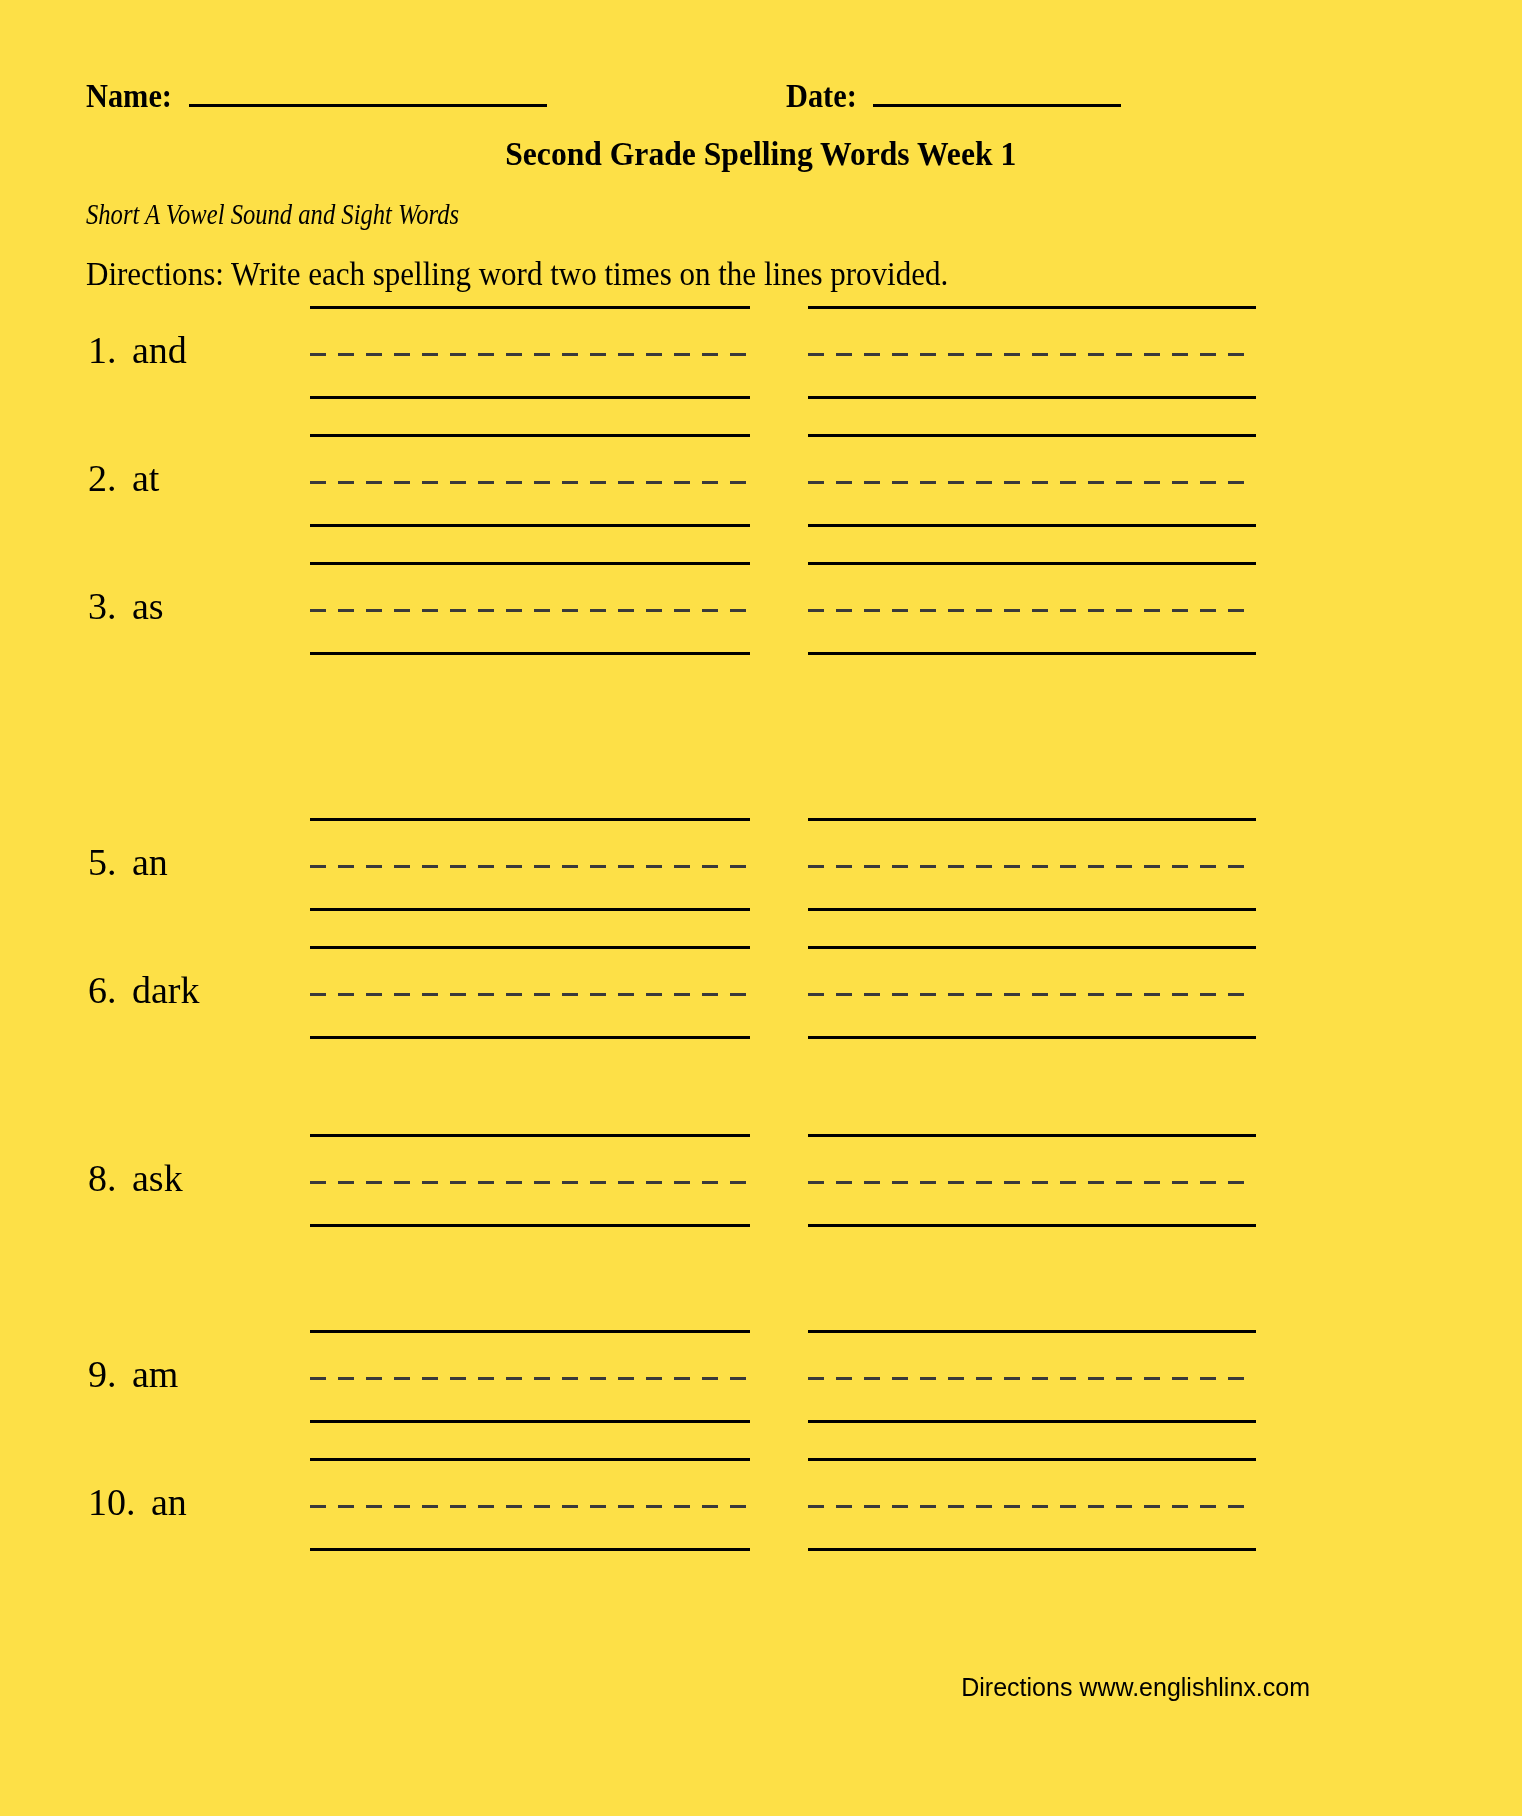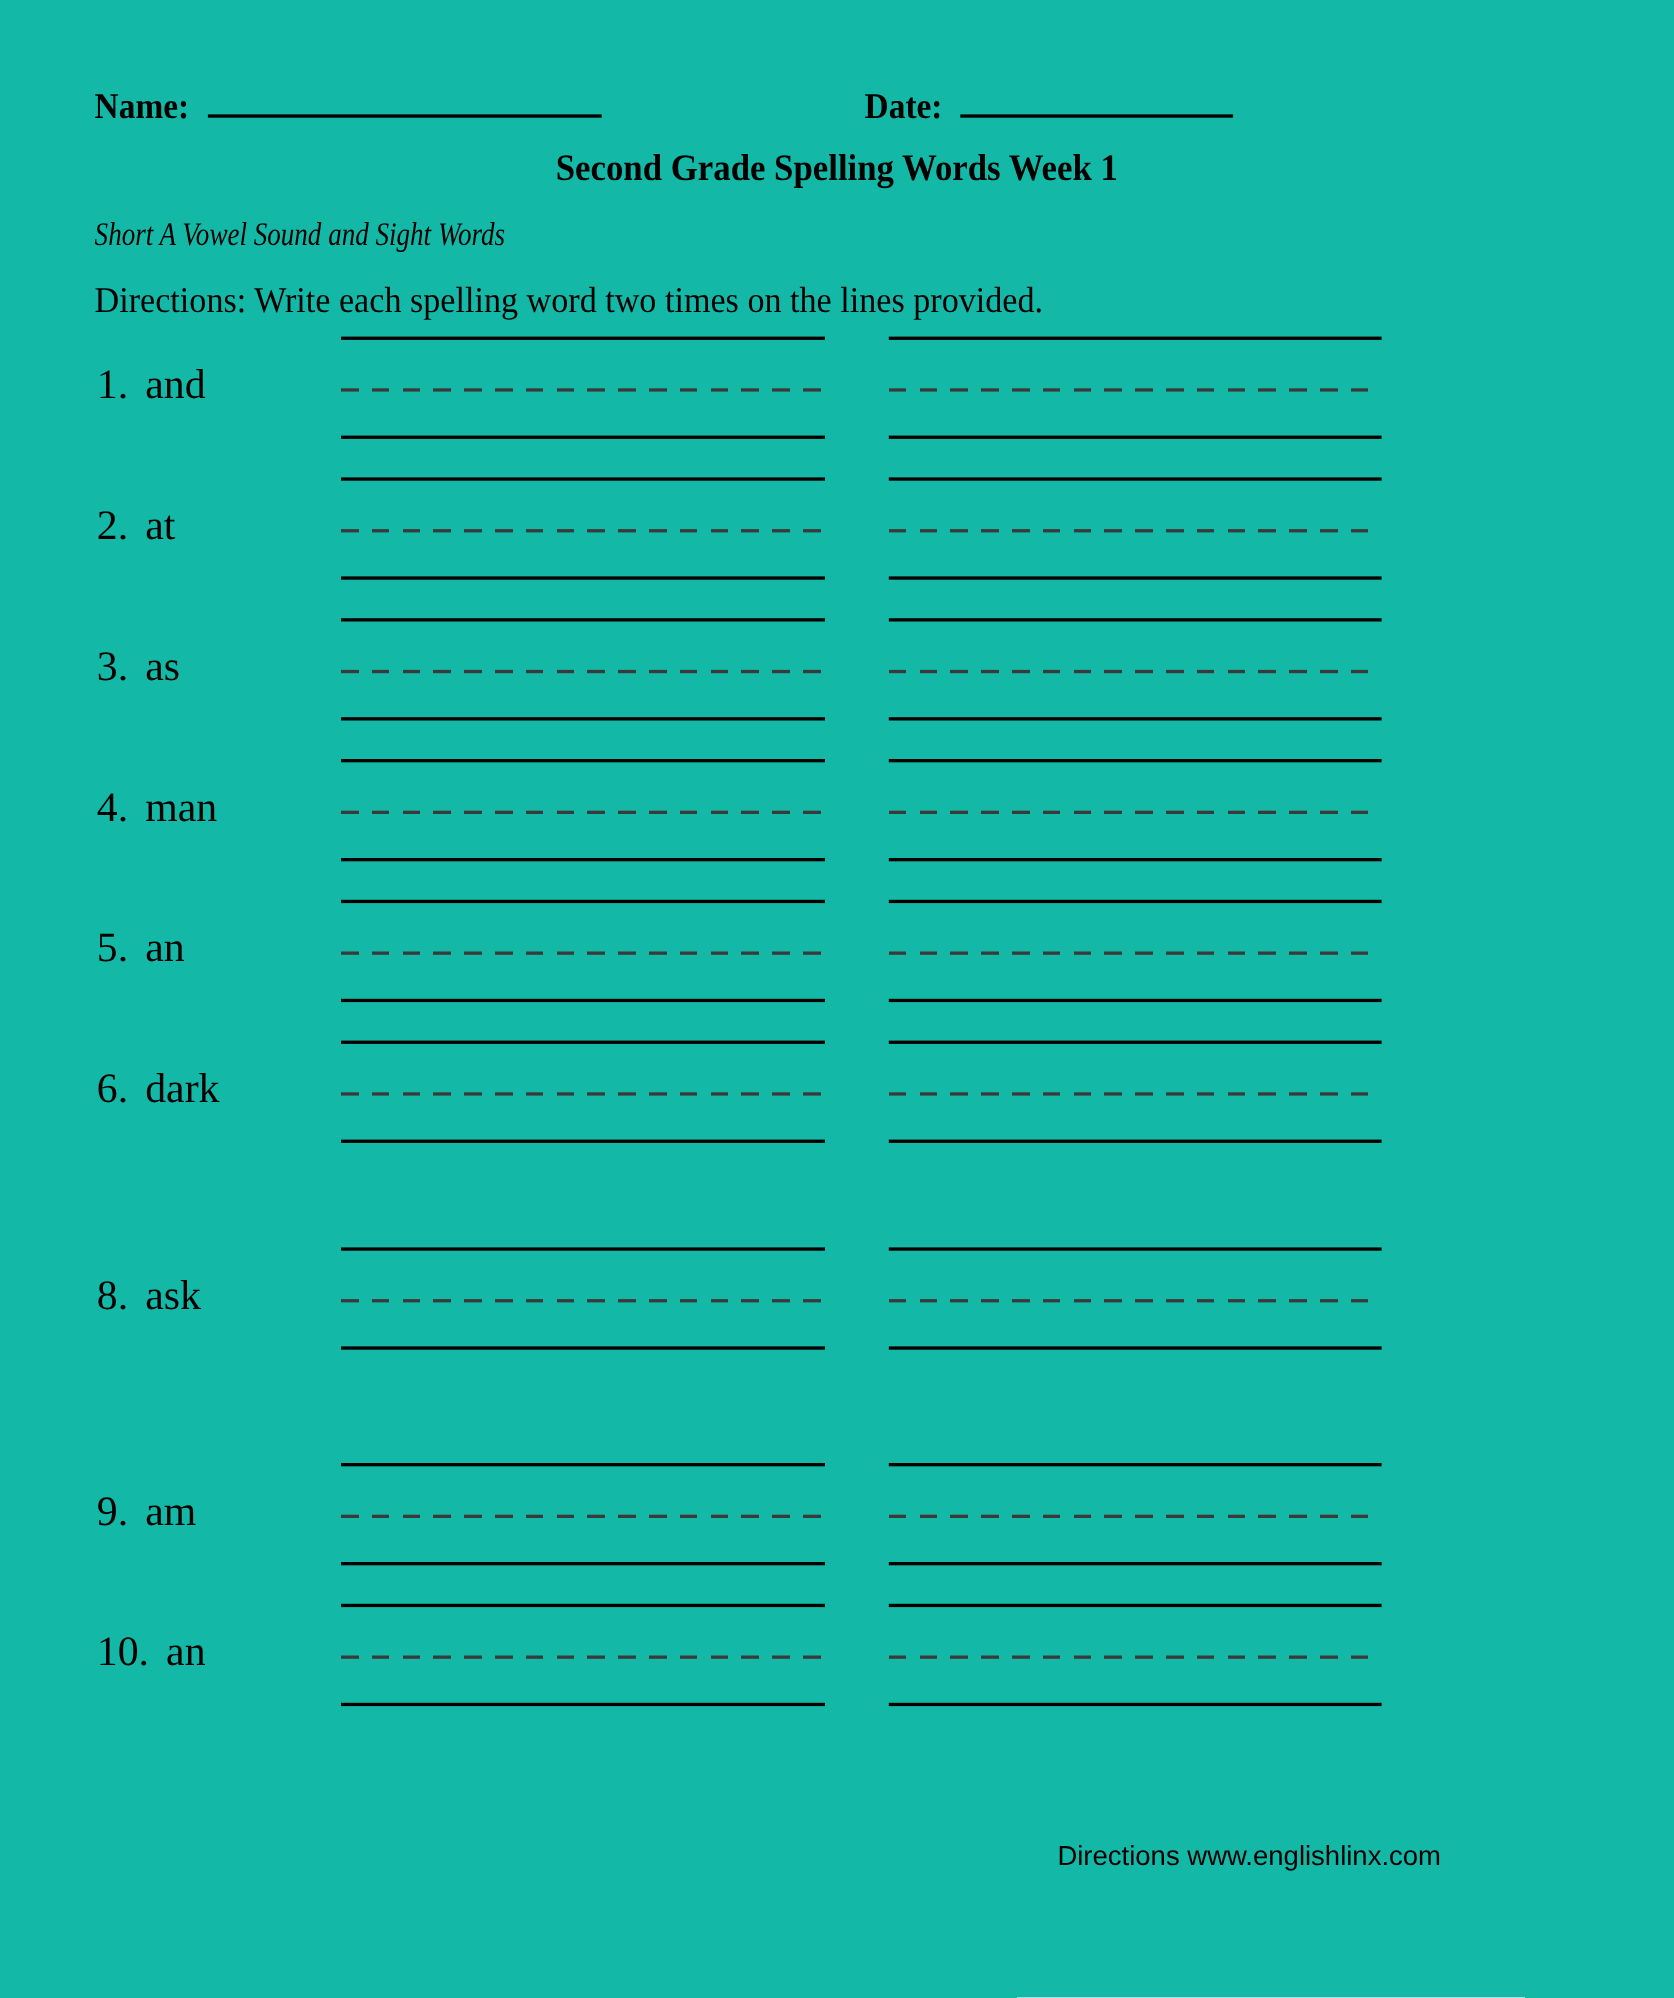--- a/index.html
+++ b/index.html
@@ -9,21 +9,21 @@
     background: #ffffff;
   }
   body {
     font-family: "Liberation Serif", "DejaVu Serif", serif;
     color: #000000;
   }
   .page {
     position: relative;
     width: 1522px;
     height: 1816px;
-    background: #14b8a6;
+    background: #fde047;
     overflow: hidden;
   }
 
   
   .header-row {
     position: absolute;
     left: 86px;
     top: 74px;
     width: 1160px;
     height: 46px;
@@ -226,33 +226,20 @@
           <div class="ln ln-solid ln-top"></div>
           <div class="ln ln-dashed ln-mid"></div>
           <div class="ln ln-solid ln-base"></div>
         </div>
         <div class="lines lines-right">
           <div class="ln ln-solid ln-top"></div>
           <div class="ln ln-dashed ln-mid"></div>
           <div class="ln ln-solid ln-base"></div>
         </div>
       </div>
-      <div class="wrow" style="top: 690px;">
-        <div class="wnum"><span class="idx">4.</span> <span class="wd">man</span></div>
-        <div class="lines lines-left">
-          <div class="ln ln-solid ln-top"></div>
-          <div class="ln ln-dashed ln-mid"></div>
-          <div class="ln ln-solid ln-base"></div>
-        </div>
-        <div class="lines lines-right">
-          <div class="ln ln-solid ln-top"></div>
-          <div class="ln ln-dashed ln-mid"></div>
-          <div class="ln ln-solid ln-base"></div>
-        </div>
-      </div>
       <div class="wrow" style="top: 818px;">
         <div class="wnum"><span class="idx">5.</span> <span class="wd">an</span></div>
         <div class="lines lines-left">
           <div class="ln ln-solid ln-top"></div>
           <div class="ln ln-dashed ln-mid"></div>
           <div class="ln ln-solid ln-base"></div>
         </div>
         <div class="lines lines-right">
           <div class="ln ln-solid ln-top"></div>
           <div class="ln ln-dashed ln-mid"></div>

